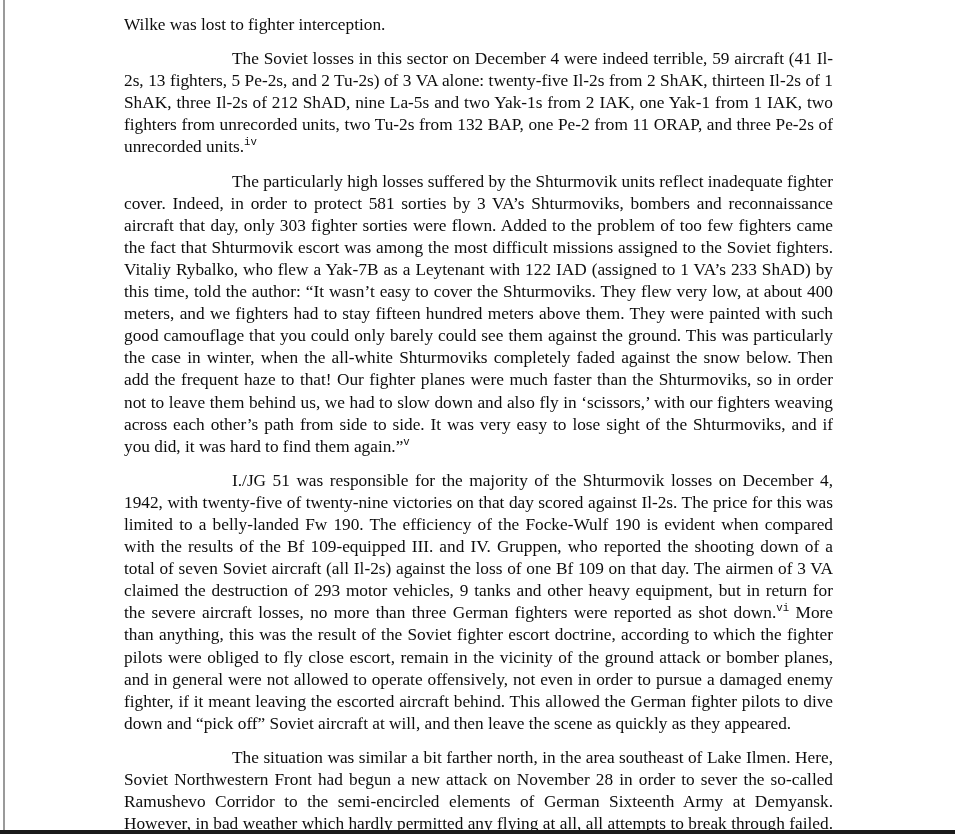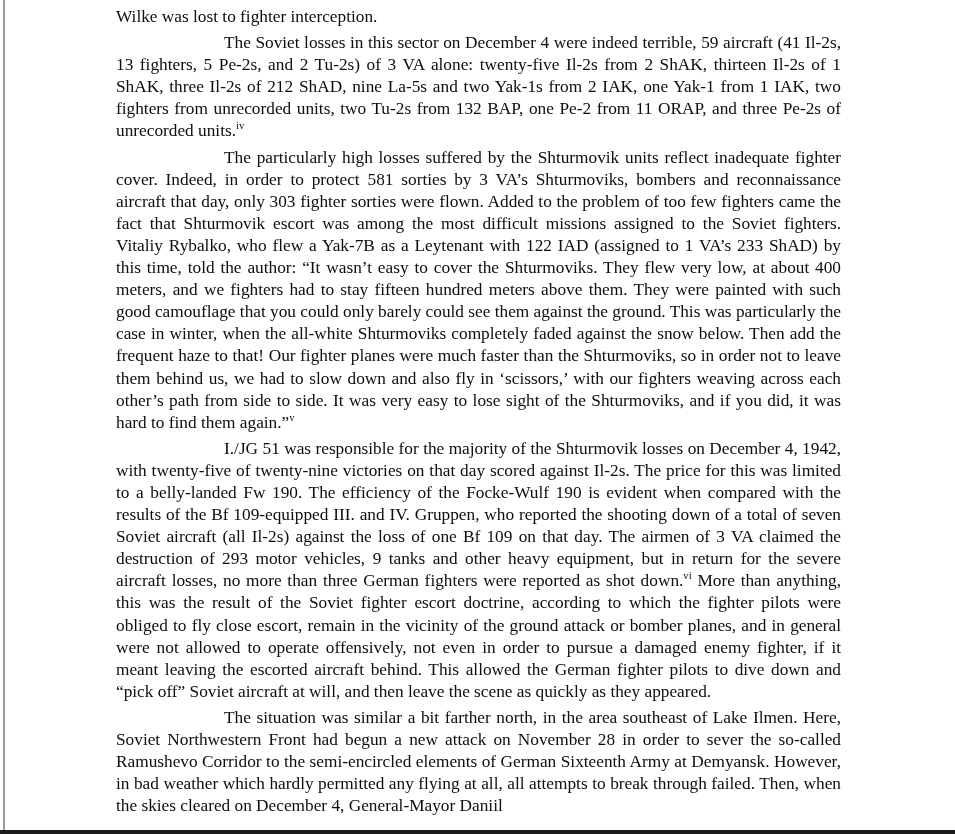--- a/index.html
+++ b/index.html
@@ -40,30 +40,31 @@
     left: 112px;
     top: 2px;
     width: 733px;
     color: #0d0d0d;
     font-family: "Liberation Serif", "DejaVu Serif", serif;
     font-size: 17.3px;
     line-height: 22.1px;
     text-align: justify;
   }
   .content p.para {
-    margin: 4px;
+    margin: 12px;
     padding: 0;
   }
   .content p.para.indent {
     text-indent: 108px;
   }
   .content sup {
     font-size: 0.62em;
     line-height: 0;
     vertical-align: super;
+    font-family: Liberation Mono, monospace;
   }
 </style>
 </head>
 <body>
 
 <div class="page">
   <div class="page-edge-left"></div>
   <div class="content">
       <p class="para"><span>Wilke was lost to fighter interception.</span></p>
       <p class="para indent"><span>The Soviet losses in this sector on December 4 were indeed terrible, 59 aircraft (41 Il-2s, 13 fighters, 5 Pe-2s, and 2 Tu-2s) of 3 VA alone: twenty-five Il-2s from 2 ShAK, thirteen Il-2s of 1 ShAK, three Il-2s of 212 ShAD, nine La-5s and two Yak-1s from 2 IAK, one Yak-1 from 1 IAK, two fighters from unrecorded units, two Tu-2s from 132 BAP, one Pe-2 from 11 ORAP, and three Pe-2s of unrecorded units.</span><sup>iv</sup></p>

